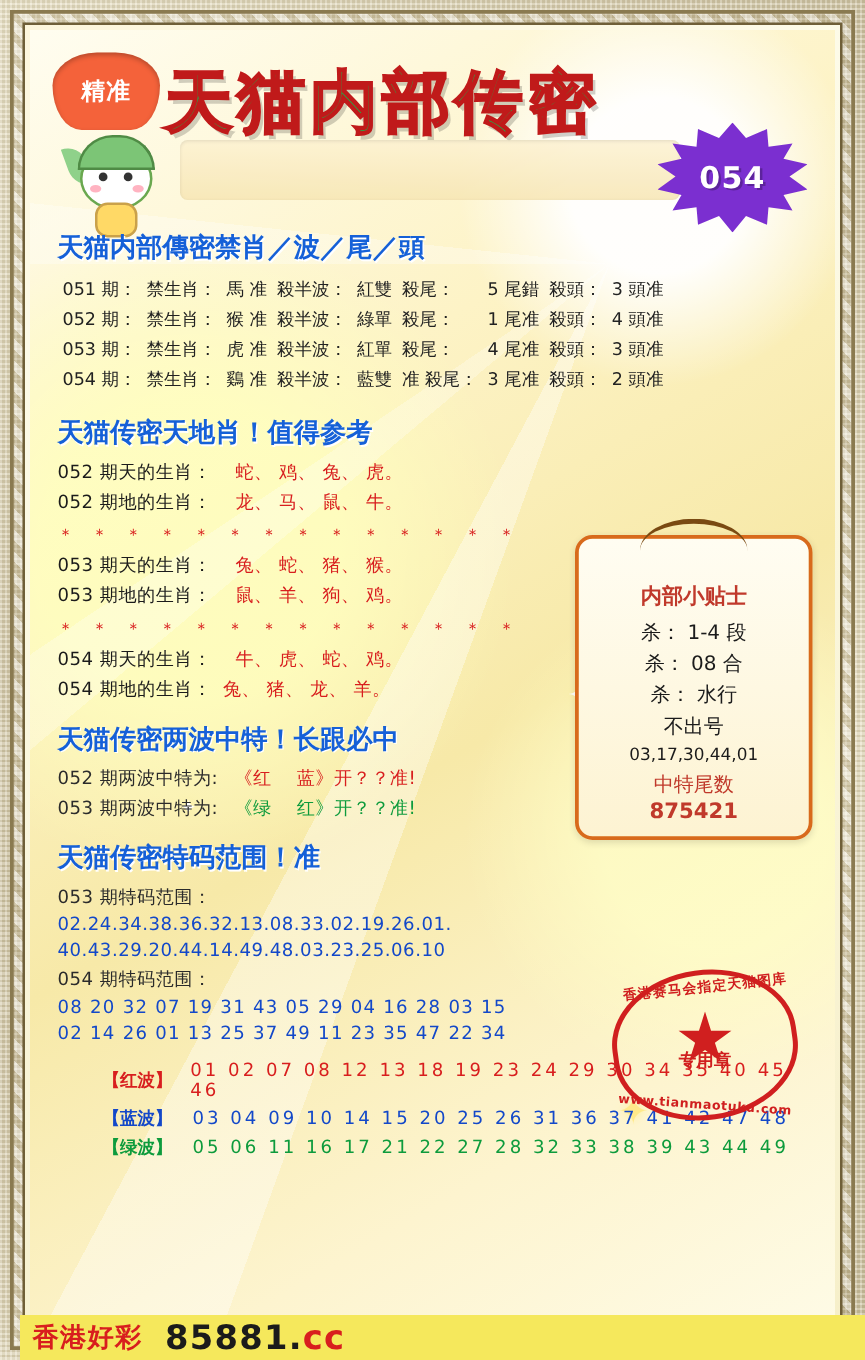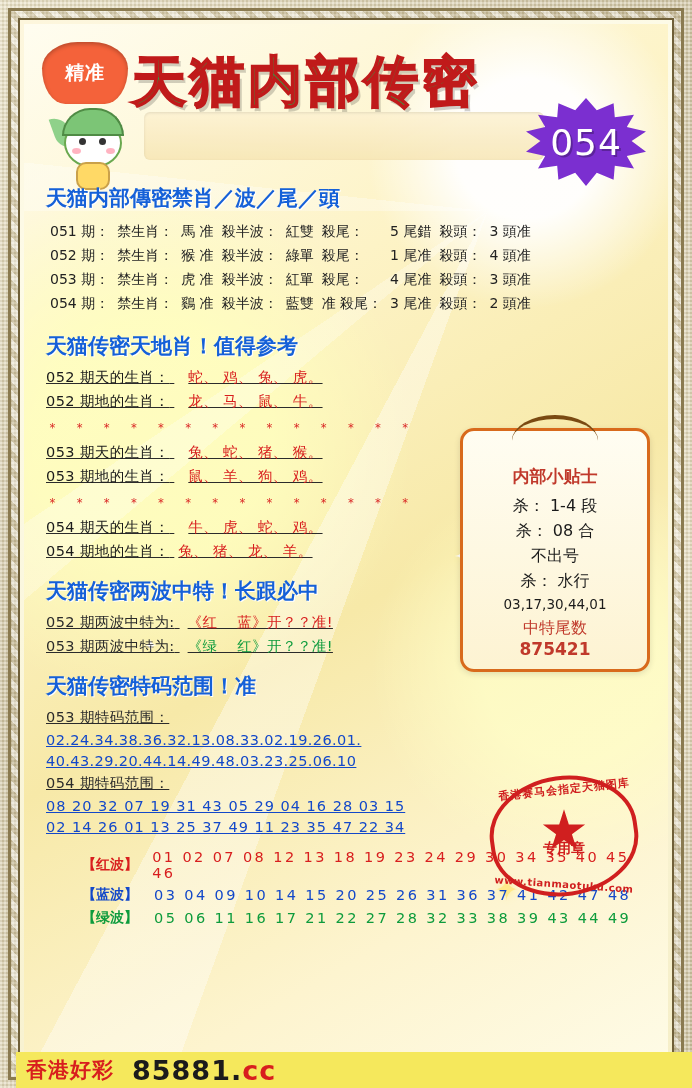--- a/index.html
+++ b/index.html
@@ -88,32 +88,32 @@
   .issue{
     position:absolute;right:22px;top:74px;width:120px;height:88px;
   }
   .issue .star{
     position:absolute;inset:0;
     background:#7b2fd0;
     clip-path:polygon(50% 0%,59% 14%,73% 6%,74% 22%,90% 19%,84% 33%,100% 38%,88% 49%,100% 61%,84% 66%,90% 80%,74% 77%,73% 93%,59% 85%,50% 100%,41% 85%,27% 93%,26% 77%,10% 80%,16% 66%,0% 61%,12% 49%,0% 38%,16% 33%,10% 19%,26% 22%,27% 6%,41% 14%);
   }
   .issue .num{
     position:absolute;inset:0;display:flex;align-items:center;justify-content:center;
-    color:#fff;font-size:36px;font-weight:normal;letter-spacing:1px;
+    color:#fff;font-size:24px;font-weight:bold;letter-spacing:1px;
     text-shadow:2px 2px 0 rgba(0,0,0,.25);
   }
 
   
   .content{position:relative;padding:0 22px;}
   .sec-title{
     font-size:21px;font-weight:bold;color:#1560d8;margin:10px 0 8px;
     text-shadow:1px 1px 0 #fff;
   }
   .sec-title.blue2{color:#1560d8;}
-  .row{font-size:14.5px;color:#2b2b2b;margin:5px 0;letter-spacing:.4px;text-decoration:underline;}
+  .row{font-size:14.5px;color:#2b2b2b;margin:5px 0;letter-spacing:.4px;}
   .row .lab{color:#1b1b1b;}
   .red{color:#d81e1e;}
   .green{color:#0d9b3c;}
   .blue{color:#1348c9;}
 
   table.kin{border-collapse:collapse;}
   table.kin td{font-size:14px;padding:3px 4px;color:#222;white-space:nowrap;}
 
   .starline{color:#d81e1e;font-size:13px;letter-spacing:5px;margin:8px 0 6px;}
 
@@ -338,22 +338,22 @@
         </div>
       </div>
 
     </div>
 
     <div class="tipbox">
       <div class="horn"></div>
       <h4>内部小贴士</h4>
       <div class="line">杀： 1-4 段</div>
       <div class="line">杀： 08 合</div>
+      <div class="line">杀： 水行</div>
       <div class="line">不出号</div>
-      <div class="line">杀： 水行</div>
       <div class="nums">03,17,30,44,01</div>
       <div class="tail-t">中特尾数</div>
       <div class="tail-n">875421</div>
     </div>
 
     <div class="seal">
       <div class="ring"></div>
       <div class="t-top">香港赛马会指定天猫图库</div>
       <div class="star5"></div>
       <div class="t-mid">专用章</div>

